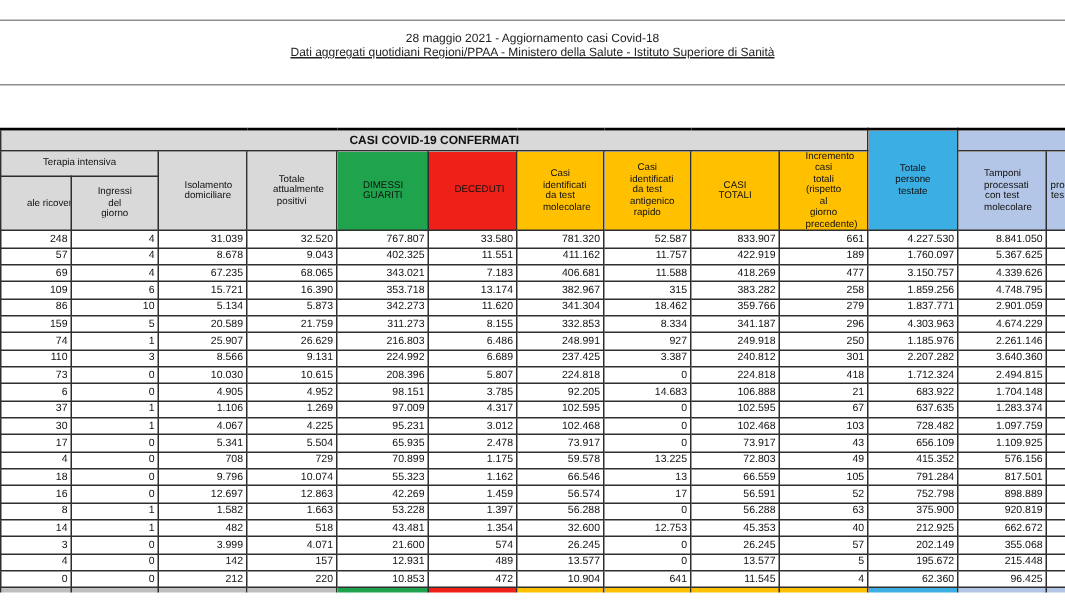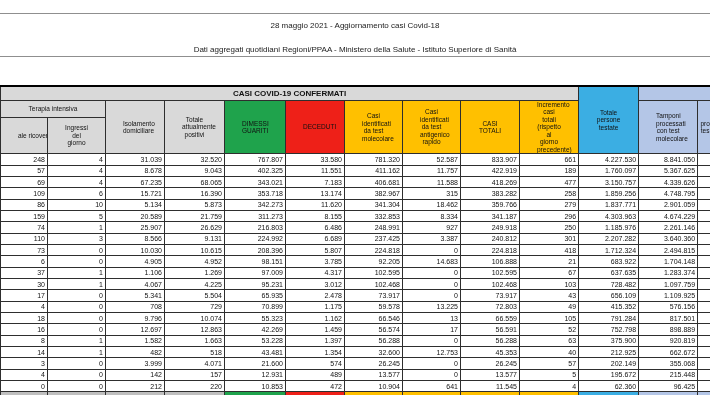--- a/index.html
+++ b/index.html
@@ -5,21 +5,21 @@
   html,body{margin:0;padding:0;}
   body{
     width:710px;height:400px;background:#ffffff;position:relative;
     font-family:"Liberation Sans", sans-serif;color:#1a1a1a;overflow:hidden;
   }
   .rule{position:absolute;left:0;width:710px;height:0;border-top:1.5px solid #8f8f8f;}
   .rule.r1{top:13px;}
   .rule.r2{top:56px;}
   .title-line{position:absolute;left:0;width:710px;text-align:center;font-size:8px;color:#222;}
   .title-line.l1{top:21px;}
-  .title-line.l2{top:45px;}
+  .title-line.l2{top:30px;text-decoration:underline;}
 
   .table-wrap{position:absolute;top:85px;left:0;width:710px;height:310px;overflow:hidden;}
   table{border-collapse:collapse;table-layout:fixed;width:712px;}
   td{border:1px solid #2e2e2e;overflow:hidden;padding:0;}
   thead td{font-size:6.5px;line-height:1.15;text-align:center;vertical-align:middle;color:#111;white-space:normal;padding:0 17px;}
   .band-cell{height:13px;font-size:8px;font-weight:bold;background:#D9D9D9;}
   .group-ti{height:16px;background:#D9D9D9;}
   .sub-row td{height:35px;background:#D9D9D9;}
   .cut-label{white-space:nowrap;}
   .hgray{background:#D9D9D9;}

